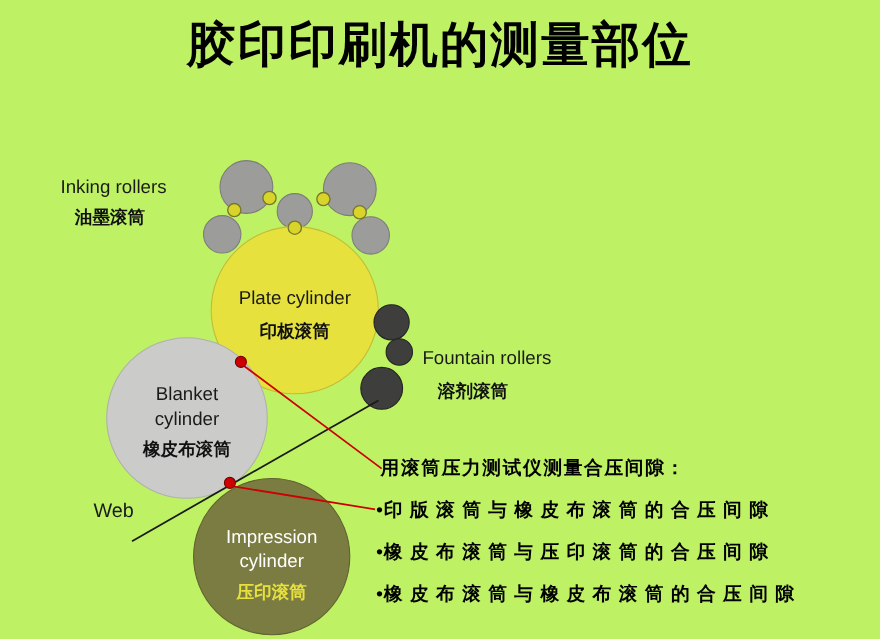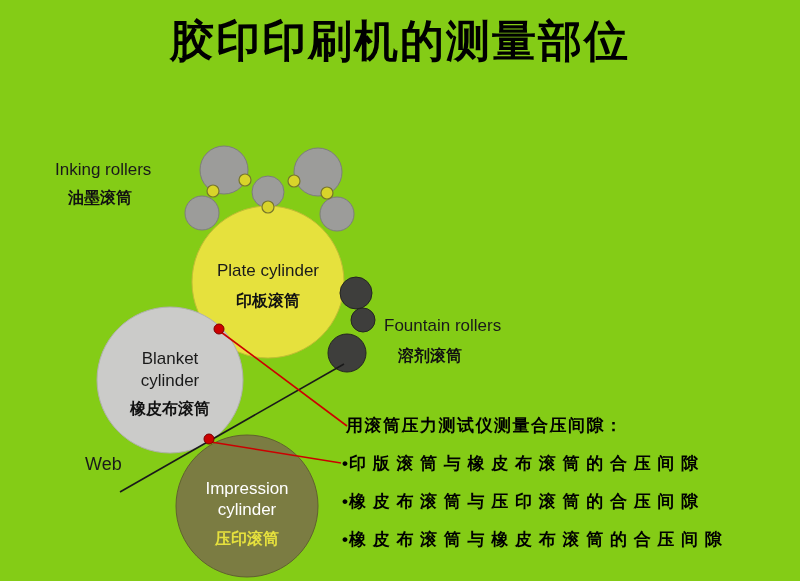--- a/index.html
+++ b/index.html
@@ -1,21 +1,21 @@
 <!DOCTYPE html>
 <html><head>
 <meta charset="utf-8">
 <style>
   * { margin:0; padding:0; box-sizing:border-box; }
   html,body { background:#ffffff; }
   body { font-family:"Liberation Sans", sans-serif; }
   .stage {
     position:relative;
     width:800px; height:581px;
-    background:#84cc16;
+    background:#bef264;
     overflow:hidden;
     padding-left:44px;
   }
   .title {
     position:absolute; top:16px; left:0; width:100%;
     text-align:center;
     font-size:44px; font-weight:900; color:#000;
     letter-spacing:2px;
     line-height:1.15;
   }

